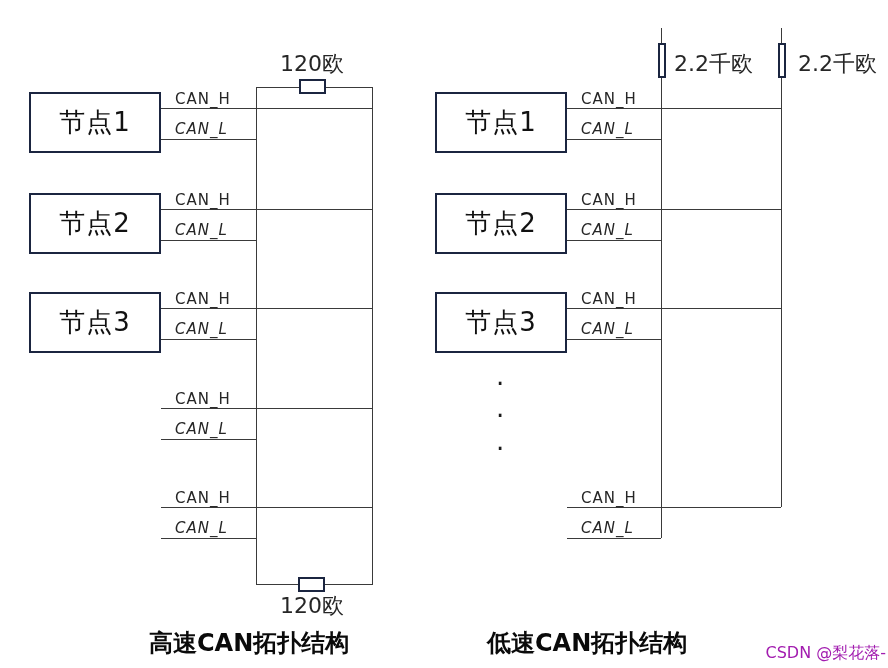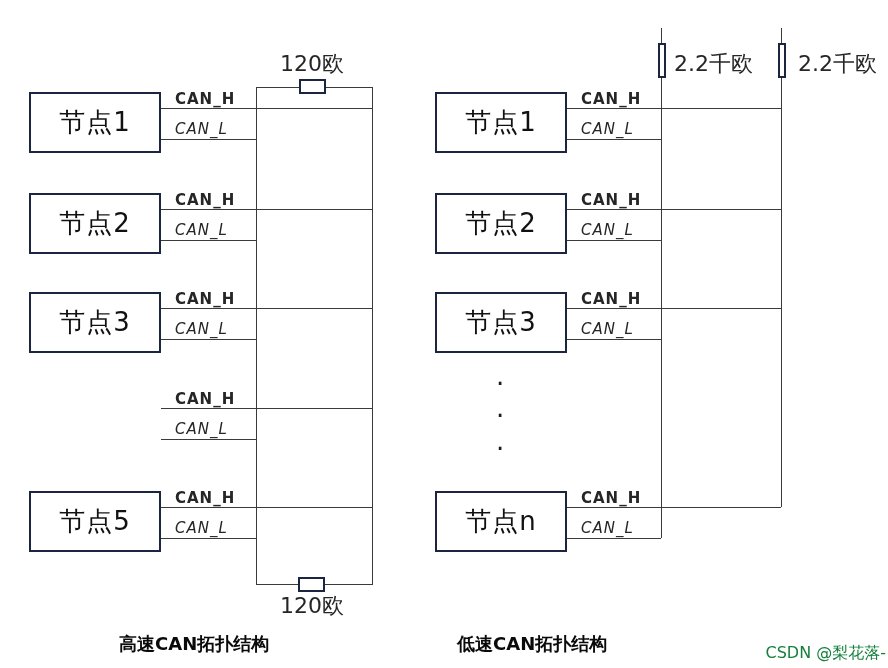--- a/index.html
+++ b/index.html
@@ -21,47 +21,48 @@
     display:flex;align-items:center;justify-content:center;
     font-size:26px;color:#111;letter-spacing:1px;
   }
   .wire{position:absolute;left:132px;height:1px;background:var(--wire);}
   .wire-h{top:16px;}
   .wire-l{top:47px;}
   .pin-label{
     position:absolute;left:146px;width:100px;font-size:15px;line-height:15px;
     color:var(--ink);letter-spacing:1px;
   }
-  .pin-label.h{top:0;font-weight:bold;}
+  .pin-label.h{top:0;}
   .pin-label.l{top:30px;font-style:italic;}
   .res-h{
     position:absolute;width:27px;height:15px;box-sizing:border-box;
     border:2px solid var(--navy);background:#fff;
   }
   .res-v{
     position:absolute;width:8px;height:35px;box-sizing:border-box;
     border:2px solid var(--navy);background:#fff;
   }
   .ohm-label{
     position:absolute;width:120px;text-align:center;
     font-size:22px;line-height:24px;color:var(--ink);
   }
   .kohm-label{
     position:absolute;font-size:22px;line-height:24px;color:var(--ink);white-space:nowrap;
   }
   .caption{
-    position:absolute;font-size:18px;line-height:27px;font-weight:700;color:#0a0a0a;
+    position:absolute;font-size:24px;line-height:27px;font-weight:700;color:#0a0a0a;
     white-space:nowrap;
+    margin-left:30px;
   }
   .dot{
     position:absolute;font-size:26px;line-height:24px;color:#1a1a1a;
   }
   .watermark{
     position:absolute;right:2px;top:643px;font-size:16px;line-height:20px;
-    color:#15803d;white-space:nowrap;
+    color:#a21caf;white-space:nowrap;
   }
 </style>
 </head>
 <body>
 
 <div class="canvas">
 
   <section>
 
     <div class="vline" style="left:256px;top:87px;height:497px"></div>
@@ -105,23 +106,20 @@
     </div>
 
     <div class="node-group" style="left:29px;top:392px;width:343px">
       <div class="wire wire-h" style="width:211px"></div>
       <div class="wire wire-l" style="width:95px"></div>
       <div class="pin-label h">CAN_H</div>
       <div class="pin-label l">CAN_L</div>
     </div>
 
     <div class="node-group" style="left:29px;top:491px;width:343px">
-      <div class="node-box">
-        <span>节点5</span>
-      </div>
       <div class="wire wire-h" style="width:211px"></div>
       <div class="wire wire-l" style="width:95px"></div>
       <div class="pin-label h">CAN_H</div>
       <div class="pin-label l">CAN_L</div>
     </div>
 
     <div class="caption" style="left:119px;top:630px">高速CAN拓扑结构</div>
   </section>
 
   <section>
@@ -164,23 +162,20 @@
       <div class="wire wire-l" style="width:94px"></div>
       <div class="pin-label h">CAN_H</div>
       <div class="pin-label l">CAN_L</div>
     </div>
 
     <span class="dot" style="left:496px;top:372px">·</span>
     <span class="dot" style="left:496px;top:404px">·</span>
     <span class="dot" style="left:496px;top:437px">·</span>
 
     <div class="node-group" style="left:435px;top:491px;width:346px">
-      <div class="node-box">
-        <span>节点n</span>
-      </div>
       <div class="wire wire-h" style="width:214px"></div>
       <div class="wire wire-l" style="width:94px"></div>
       <div class="pin-label h">CAN_H</div>
       <div class="pin-label l">CAN_L</div>
     </div>
 
     <div class="caption" style="left:457px;top:630px">低速CAN拓扑结构</div>
   </section>
 
   <div class="watermark">CSDN @梨花落-</div>

